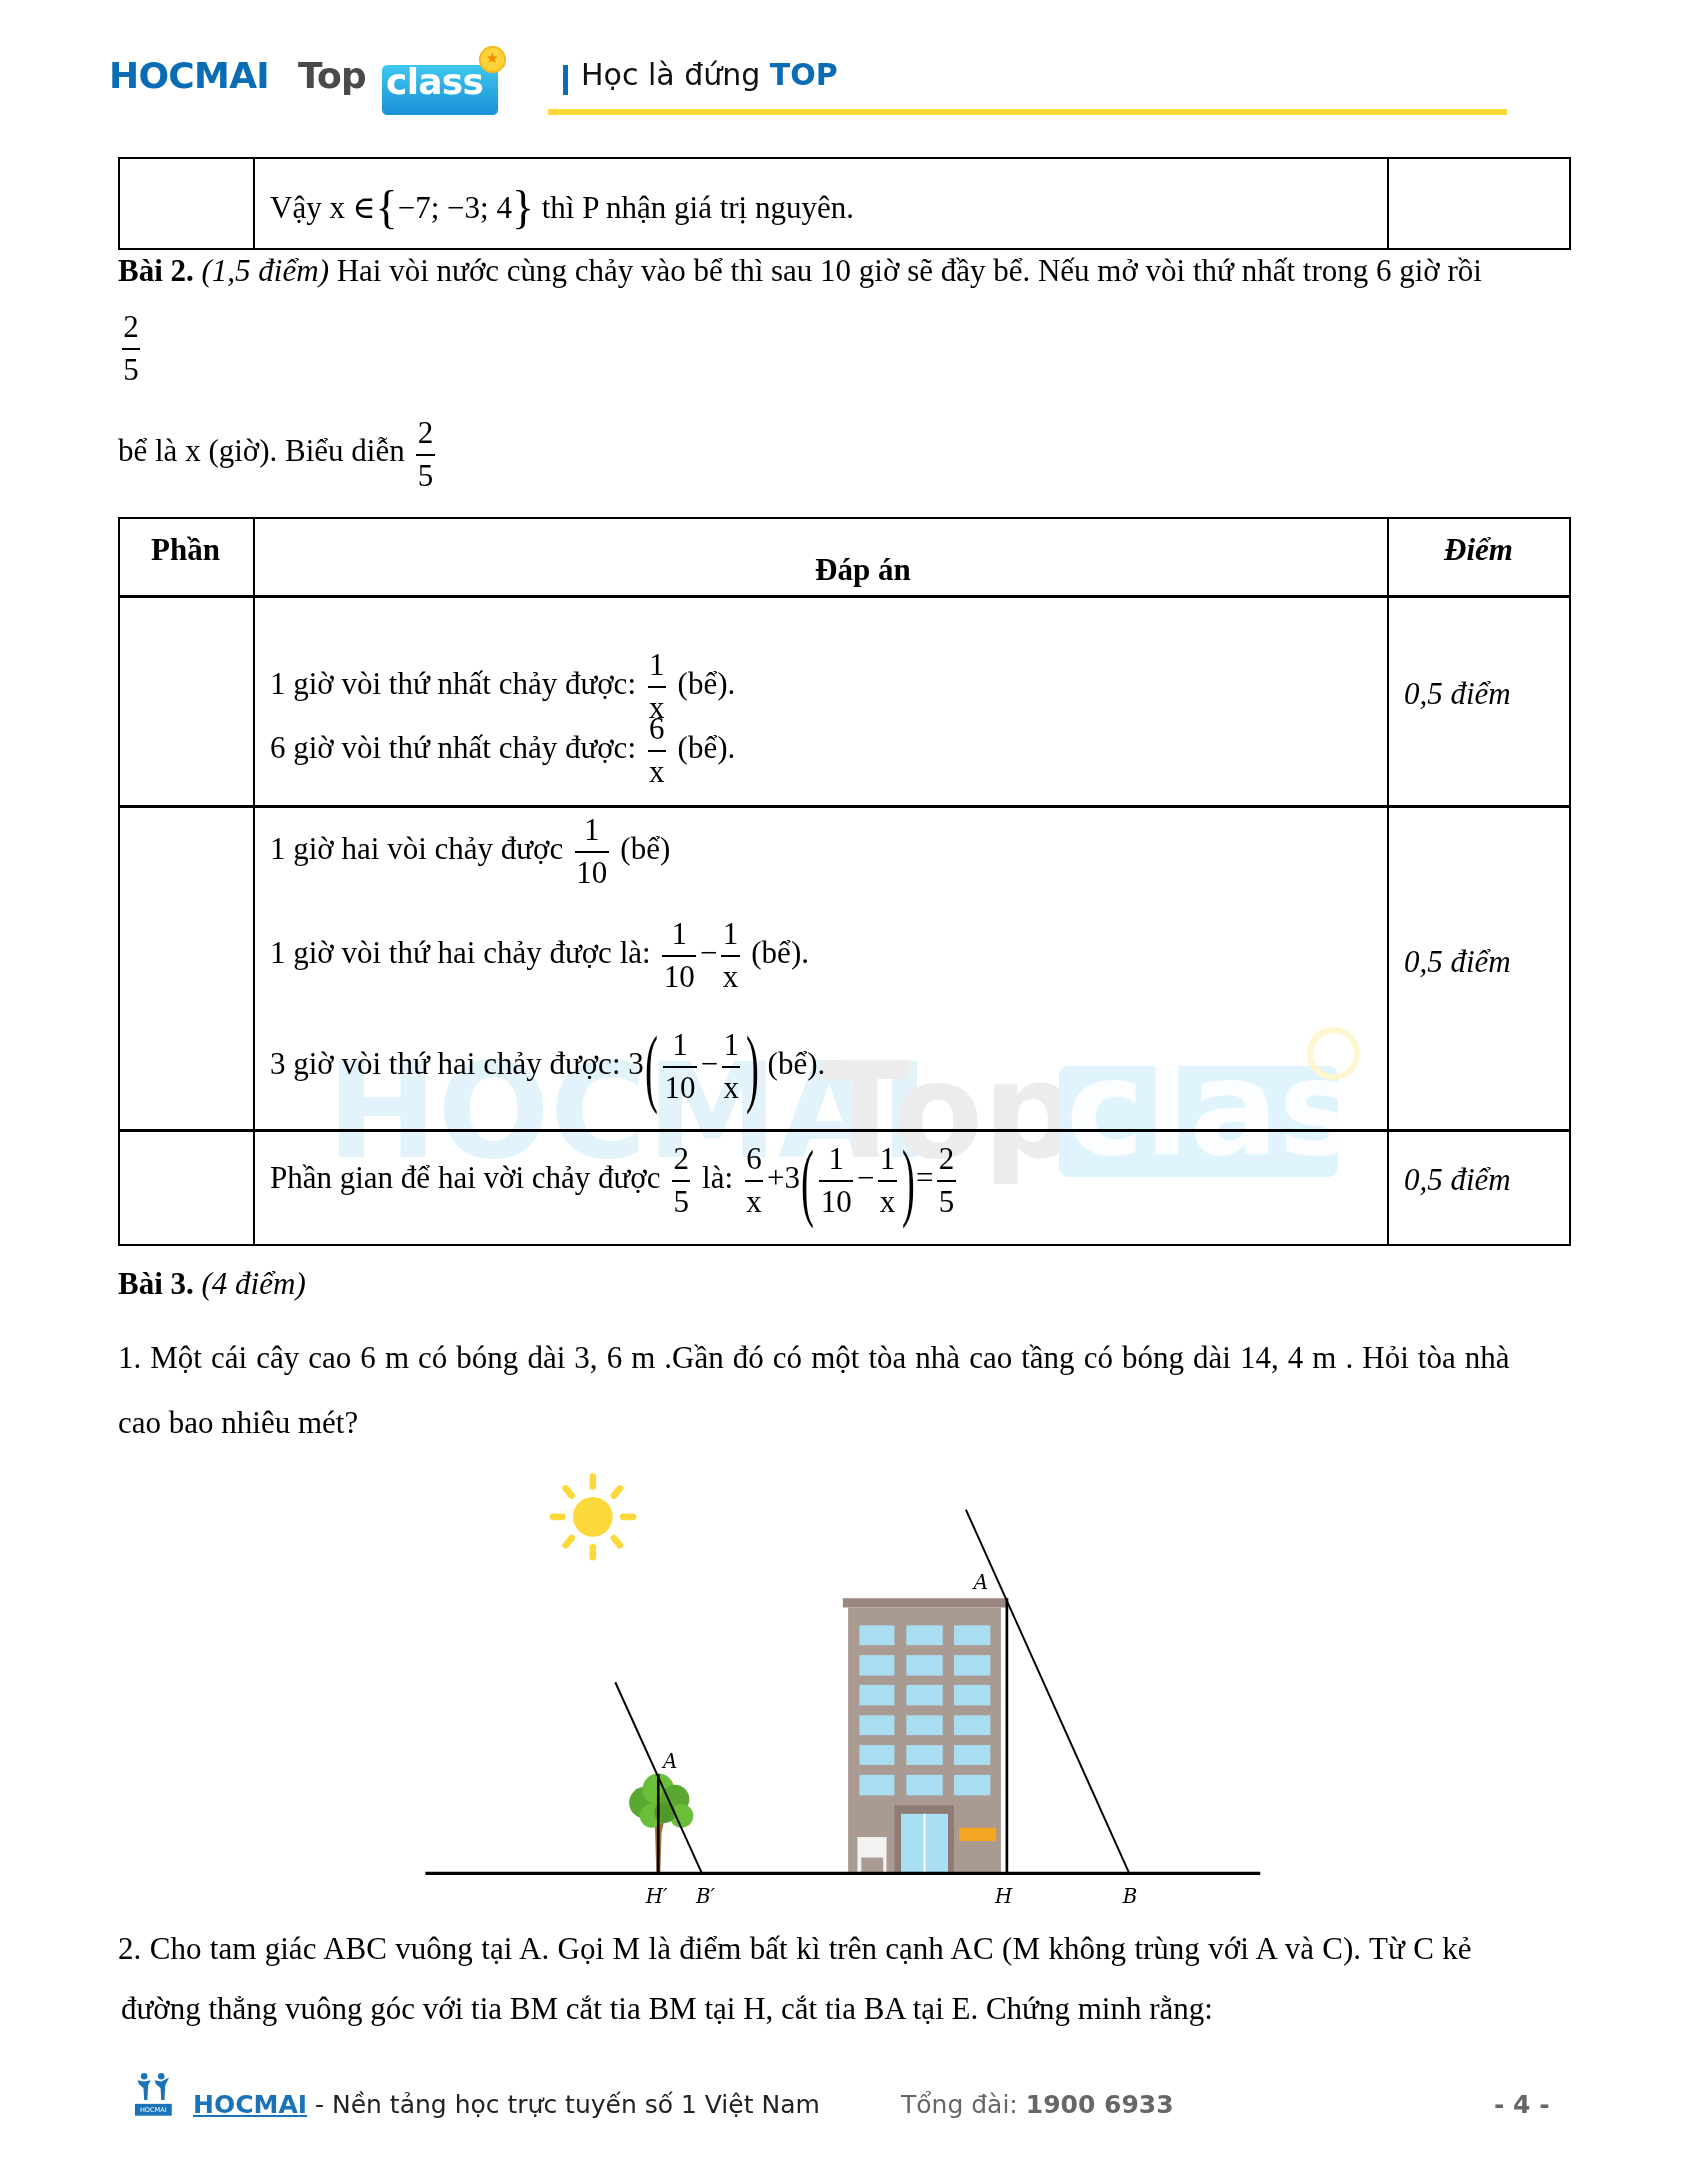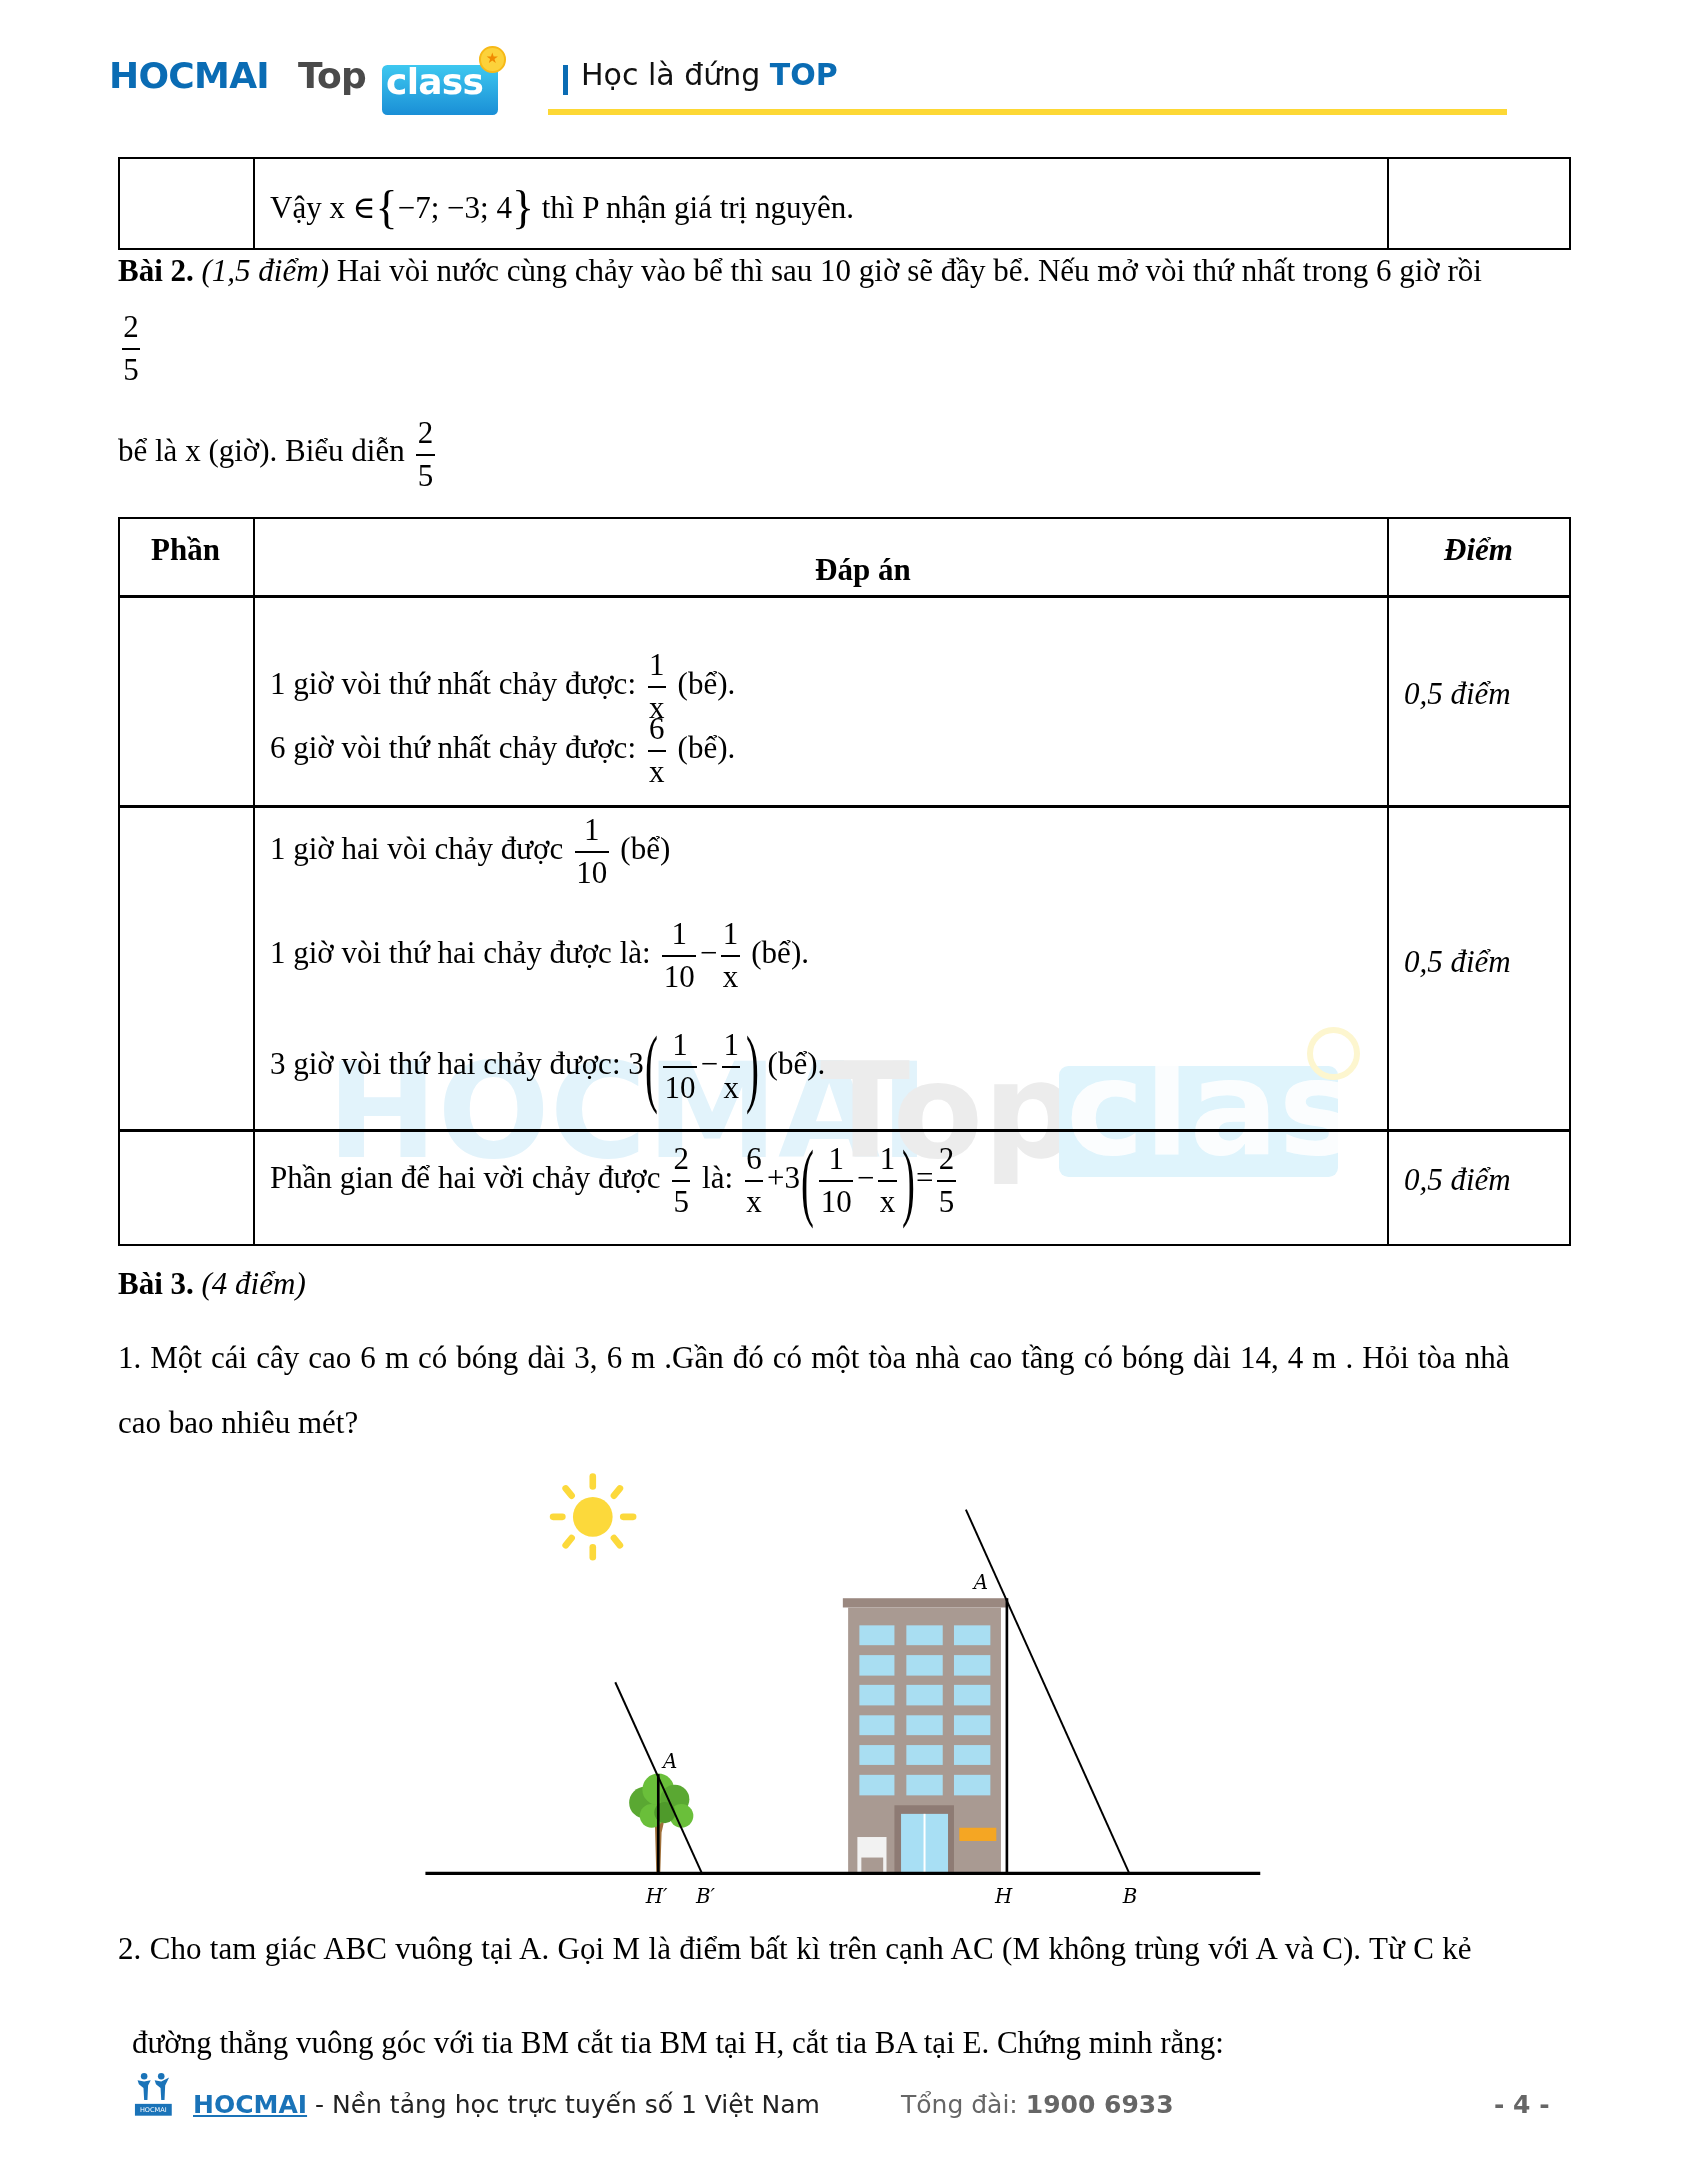--- a/index.html
+++ b/index.html
@@ -230,21 +230,21 @@
       <text x="1002" y="2673">A</text>
       <text x="976" y="2876">H′</text>
       <text x="1052" y="2876">B′</text>
       <text x="1472" y="2402">A</text>
       <text x="1504" y="2876">H</text>
       <text x="1697" y="2876">B</text>
     </g>
   </svg>
 
   <div class="txt" style="left:118px;top:1933px;word-spacing:0.7px;">2. Cho tam giác ABC vuông tại A. Gọi M là điểm bất kì trên cạnh AC (M không trùng với A và C). Từ C kẻ</div>
-  <div class="txt" style="left:132px;top:1993px;margin-top:34px;">đường thẳng vuông góc với tia BM cắt tia BM tại H, cắt tia BA tại E. Chứng minh rằng:</div>
+  <div class="txt" style="left:121px;top:1993px;">đường thẳng vuông góc với tia BM cắt tia BM tại H, cắt tia BA tại E. Chứng minh rằng:</div>
 </div>
 
 <div>
   <svg style="position:absolute;left:131px;top:2071px;" width="46" height="46" viewBox="0 0 70 70">
     <g fill="#1a73b8">
       <circle cx="20" cy="8" r="5"></circle>
         <circle cx="46" cy="8" r="5"></circle>
       <path d="M10 14 L20 16 L30 14 L26 22 L25 44 L20 44 L19 26 L12 20 Z"></path>
       <path d="M36 14 L46 16 L58 10 L52 22 L51 44 L46 44 L45 26 L38 20 Z"></path>
       <rect x="6" y="50" width="56" height="18"></rect>

